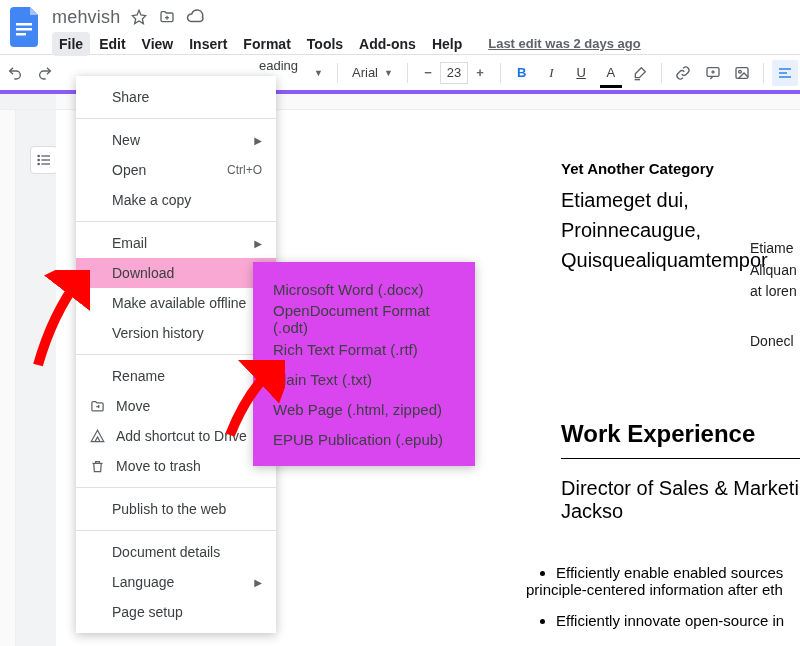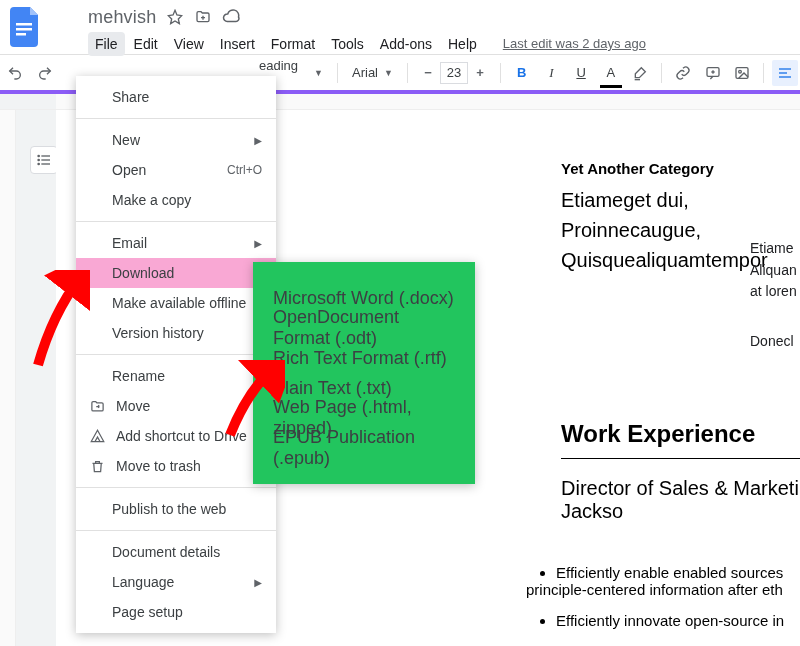--- a/index.html
+++ b/index.html
@@ -1,24 +1,24 @@
 <!DOCTYPE html>
 <html><head>
 <meta charset="utf-8">
 <style>
   * { box-sizing: border-box; margin: 0; padding: 0; font-family: Arial, Helvetica, sans-serif; }
   body { width: 800px; height: 646px; overflow: hidden; background: #fff; color: #202124; font-size: 13px; position: relative; }
   .titlebar { display: flex; align-items: center; padding: 8px 0 0 8px; height: 54px; }
   .docs-icon { width: 36px; height: 48px; display: flex; align-items: flex-start; justify-content: center; margin-right: 8px; }
   .docs-icon svg { width: 32px; height: 40px; }
-  .title-col { display: flex; flex-direction: column; margin-left: 36px; }
+  .title-col { display: flex; flex-direction: column; }
   .title-row { display: flex; align-items: center; gap: 10px; }
   .doc-title { font-size: 18px; color: #5f6368; letter-spacing: 0.2px; }
   .ti-ic { width: 18px; height: 18px; display: inline-flex; align-items: center; justify-content: center; color: #5f6368; }
-  .menubar { display: flex; align-items: center; gap: 2px; margin-top: 4px; font-size: 14px; color: #202124; }
+  .menubar { display: flex; align-items: center; gap: 2px; margin-top: 4px; font-size: 14px; color: #202124; font-weight: bold; }
   .menubar span { padding: 4px 7px; border-radius: 4px; }
   .menubar span.active { background: #e8eaed; }
   .last-edit { margin-left: 10px; color: #5f6368; text-decoration: underline; font-size: 13px; }
   .toolbar { height: 40px; border-top: 1px solid #e0e0e0; border-bottom: 4px solid #8b5cf6; display: flex; align-items: center; padding: 0 2px; gap: 4px; background: #fff; color: #5f6368; }
   .tb-sep { width: 1px; height: 20px; background: #e0e0e0; margin: 0 4px; }
   .tb-btn { width: 26px; height: 26px; display: inline-flex; align-items: center; justify-content: center; border-radius: 2px; }
   .tb-sel { display: inline-flex; align-items: center; height: 26px; padding: 0 6px; border-radius: 2px; gap: 6px; font-size: 13px; color: #3c4043; }
   .tb-sel .caret { font-size: 9px; color: #5f6368; }
   .fs-box { display: inline-flex; align-items: center; }
   .fs-inp { width: 28px; height: 22px; border: 1px solid #dadce0; text-align: center; font-size: 13px; color: #3c4043; }
@@ -42,21 +42,21 @@
   .bul li { margin-top: 14px; font-size: 15px; }
   .outline-btn { position: absolute; left: 30px; top: 36px; width: 28px; height: 28px; border: 1px solid #dadce0; border-radius: 4px; display: flex; align-items: center; justify-content: center; color: #5f6368; background: #fff; }
   .menu { position: absolute; left: 76px; top: 76px; width: 200px; background: #fff; box-shadow: 0 2px 10px rgba(0,0,0,0.25); padding: 6px 0; z-index: 30; font-size: 14px; }
   .mi { display: flex; align-items: center; height: 30px; padding: 0 14px 0 36px; position: relative; color: #3c4043; }
   .mi.iconed { padding-left: 12px; gap: 10px; }
   .mi .sc { margin-left: auto; color: #5f6368; font-size: 12px; }
   .mi .sub { margin-left: auto; color: #5f6368; font-size: 10px; }
   .mi.hi { background: #f9a8d4; }
   .sep { height: 1px; background: #e0e0e0; margin: 6px 0; }
   .mi-ic { width: 18px; display: inline-flex; justify-content: center; color: #5f6368; }
-  .submenu { position: absolute; left: 253px; top: 262px; width: 222px; background: #22c55e; box-shadow: 0 2px 10px rgba(0,0,0,0.25); padding: 21px 0; z-index: 30; font-size: 18px; }
+  .submenu { position: absolute; left: 253px; top: 262px; width: 222px; background: #d946ef; box-shadow: 0 2px 10px rgba(0,0,0,0.25); padding: 12px 0; z-index: 30; font-size: 15px; }
   .submenu .mi { padding-left: 20px; }
   .arrow { position: absolute; z-index: 50; }
   .arrow svg { display: block; }
 </style>
 </head>
 <body>
 
 <div class="titlebar">
   <div class="docs-icon">
     <svg viewBox="0 0 32 40">

